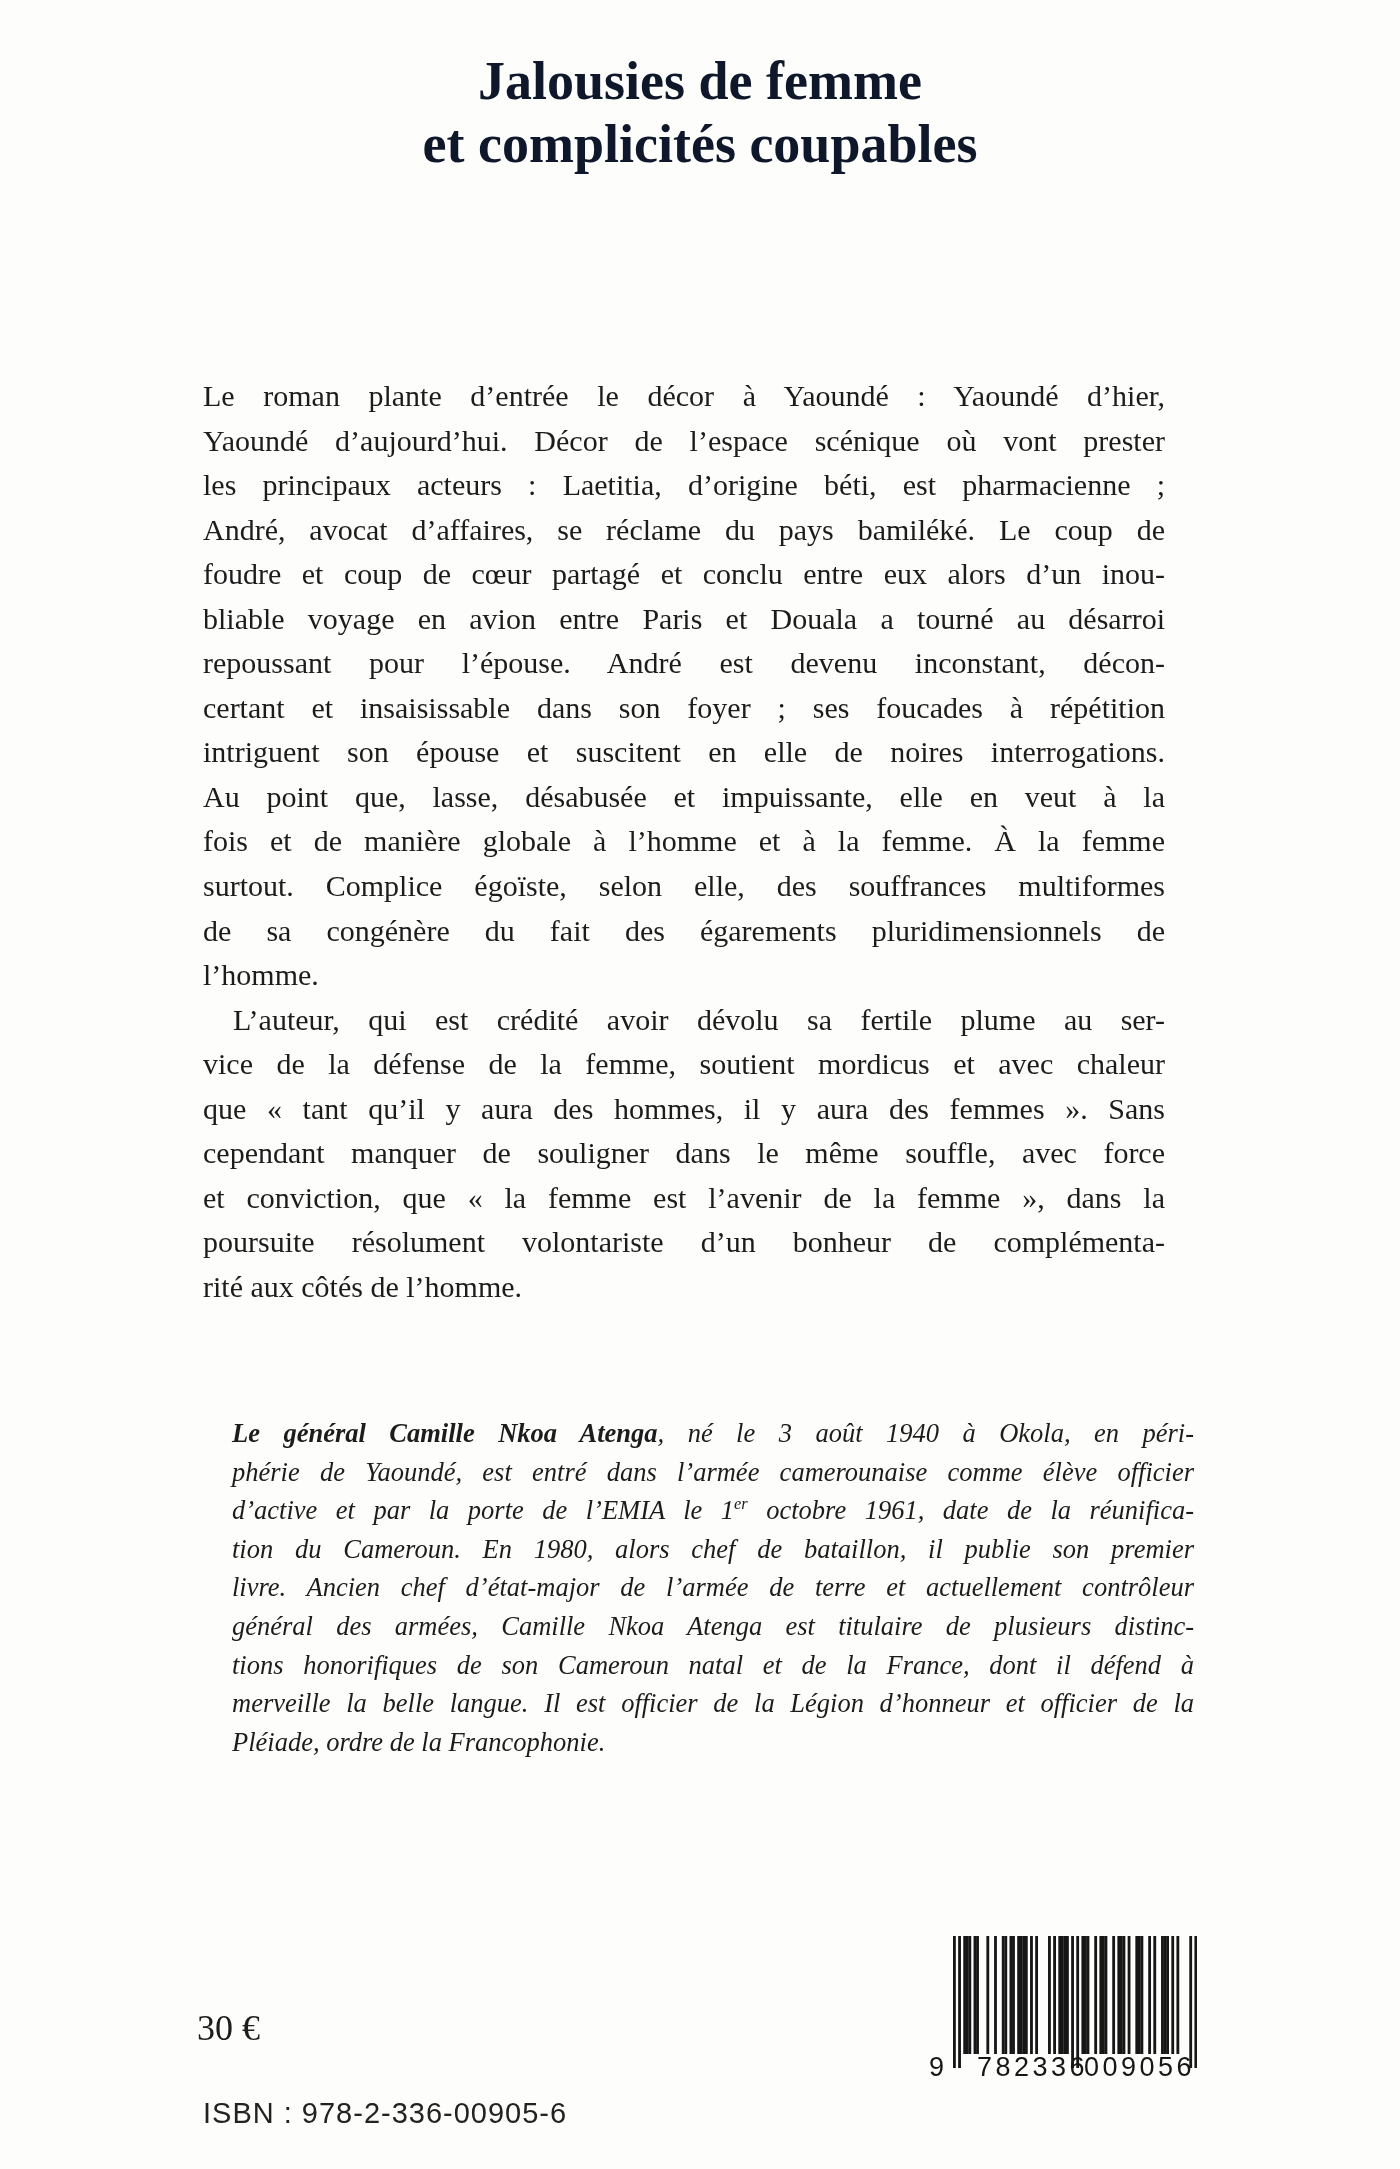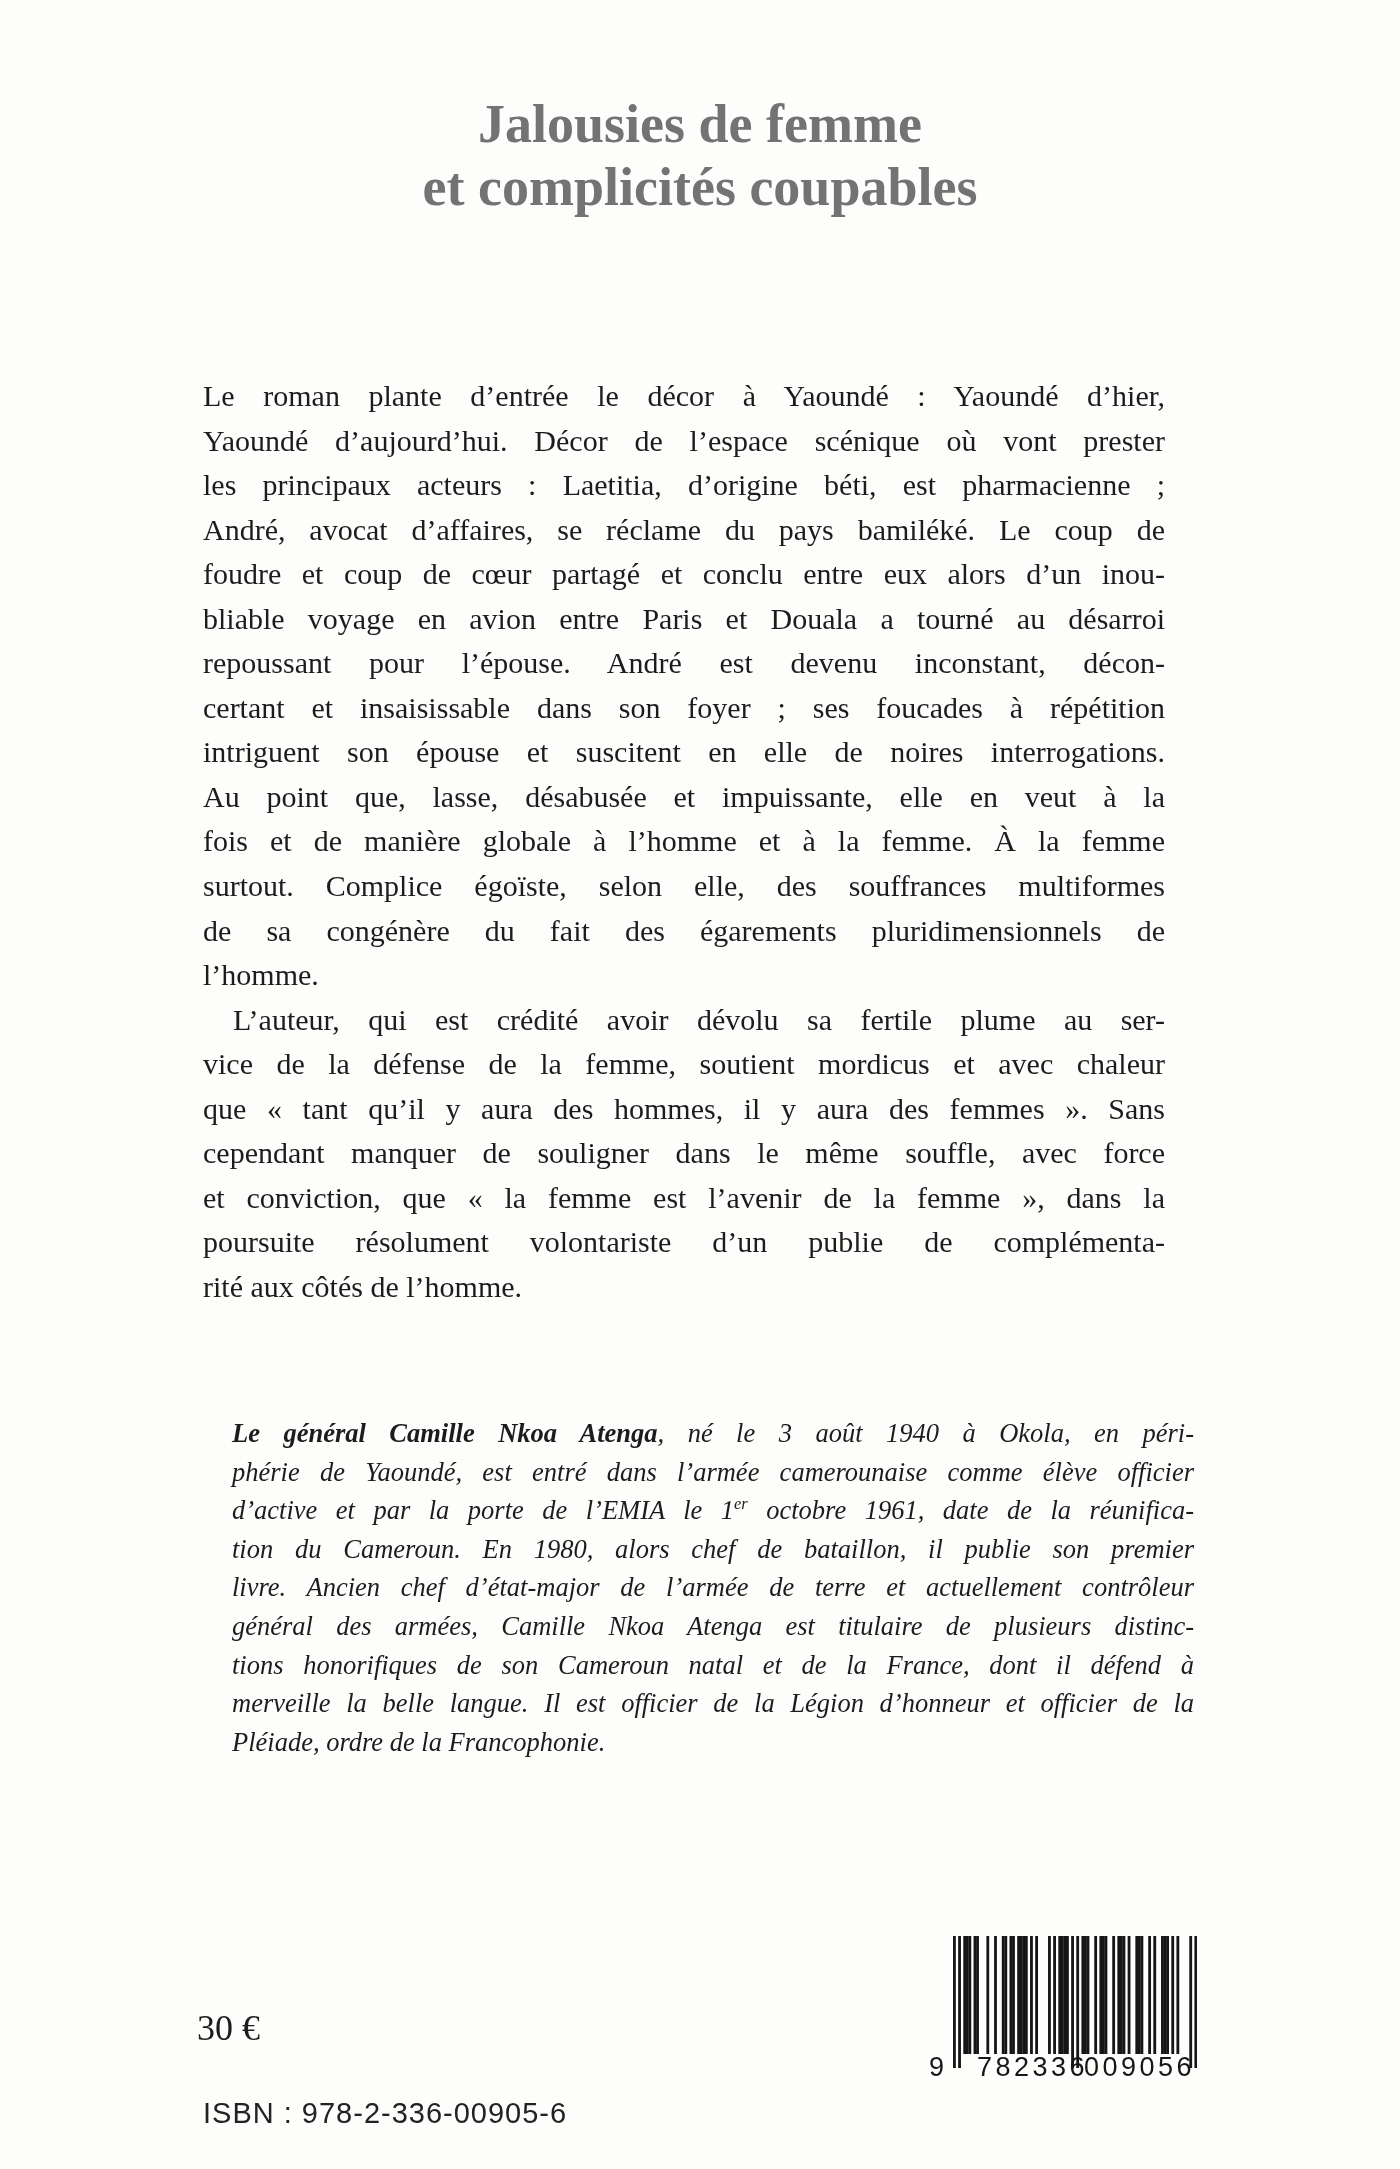--- a/index.html
+++ b/index.html
@@ -50,21 +50,21 @@
   }
   .bc-first { left:-24px; }
   .bc-left  { left:24px;  width:100px; letter-spacing:3.5px; }
   .bc-right { left:131px; width:100px; letter-spacing:3.5px; }
 </style>
 </head>
 <body>
 
 <div class="page">
 
-  <div class="title" style="color: #737373; margin-top: 43px;">
+  <div class="title" style="color: #0f172a;">
     <div>Jalousies de femme</div>
     <div>et complicités coupables</div>
   </div>
 
   <div class="synopsis">
       <div class="line">Le roman plante d’entrée le décor à Yaoundé : Yaoundé d’hier,</div>
       <div class="line">Yaoundé d’aujourd’hui. Décor de l’espace scénique où vont prester</div>
       <div class="line">les principaux acteurs : Laetitia, d’origine béti, est pharmacienne ;</div>
       <div class="line">André, avocat d’affaires, se réclame du pays bamiléké. Le coup de</div>
       <div class="line">foudre et coup de cœur partagé et conclu entre eux alors d’un inou-</div>
@@ -75,21 +75,21 @@
       <div class="line">Au point que, lasse, désabusée et impuissante, elle en veut à la</div>
       <div class="line">fois et de manière globale à l’homme et à la femme. À la femme</div>
       <div class="line">surtout. Complice égoïste, selon elle, des souffrances multiformes</div>
       <div class="line">de sa congénère du fait des égarements pluridimensionnels de</div>
       <div class="line last">l’homme.</div>
       <div class="line indent">L’auteur, qui est crédité avoir dévolu sa fertile plume au ser-</div>
       <div class="line">vice de la défense de la femme, soutient mordicus et avec chaleur</div>
       <div class="line">que « tant qu’il y aura des hommes, il y aura des femmes ». Sans</div>
       <div class="line">cependant manquer de souligner dans le même souffle, avec force</div>
       <div class="line">et conviction, que « la femme est l’avenir de la femme », dans la</div>
-      <div class="line">poursuite résolument volontariste d’un publie de complémenta-</div>
+      <div class="line">poursuite résolument volontariste d’un bonheur de complémenta-</div>
       <div class="line last">rité aux côtés de l’homme.</div>
     </div>
 
   <div class="bio">
       <div class="line"><strong>Le général Camille Nkoa Atenga</strong>, né le 3 août 1940 à Okola, en péri-</div>
       <div class="line">phérie de Yaoundé, est entré dans l’armée camerounaise comme élève officier</div>
       <div class="line">d’active et par la porte de l’EMIA le 1<sup>er</sup> octobre 1961, date de la réunifica-</div>
       <div class="line">tion du Cameroun. En 1980, alors chef de bataillon, il publie son premier</div>
       <div class="line">livre. Ancien chef d’état-major de l’armée de terre et actuellement contrôleur</div>
       <div class="line">général des armées, Camille Nkoa Atenga est titulaire de plusieurs distinc-</div>

